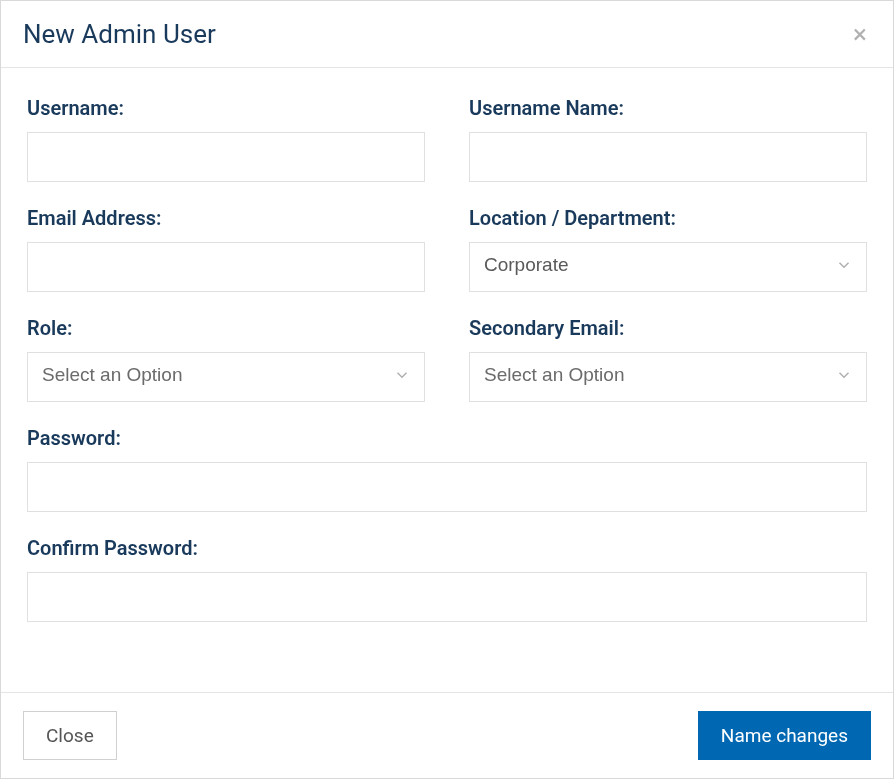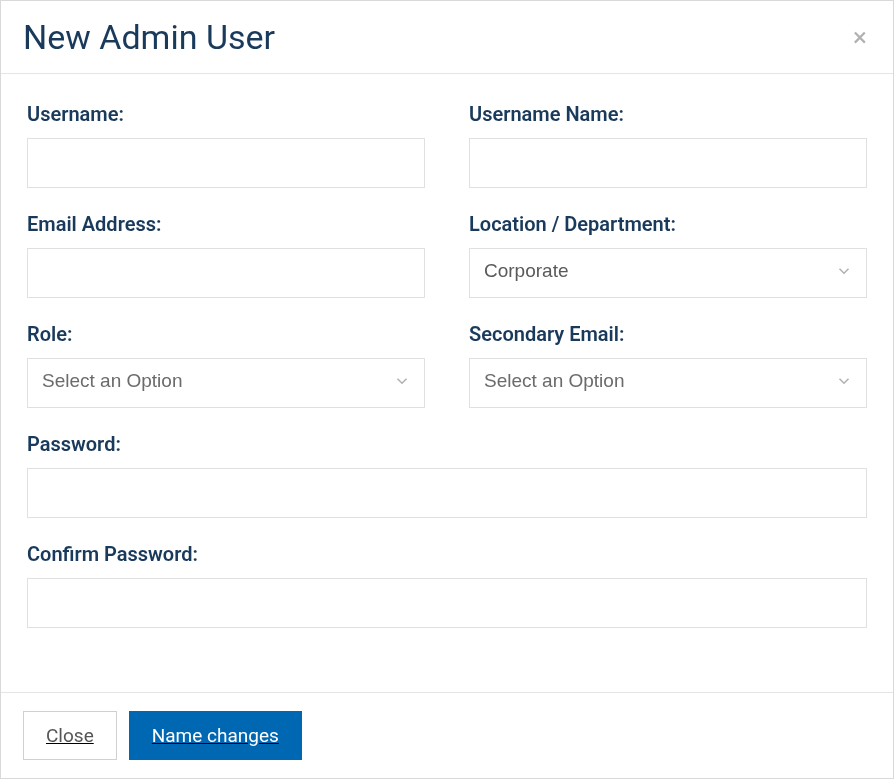--- a/index.html
+++ b/index.html
@@ -19,21 +19,21 @@
     }
     .modal-header {
       padding: 16px 22px;
       border-bottom: 1px solid #e5e5e5;
       display: flex;
       justify-content: space-between;
       align-items: center;
     }
     .modal-title {
       color: #1a3a5c;
-      font-size: 34px;
+      font-size: 26px;
       font-weight: 400;
     }
     .close-icon {
       color: #b0b0b0;
       font-size: 26px;
       cursor: pointer;
       line-height: 1;
       padding: 4px;
     }
     .modal-body {
@@ -92,23 +92,22 @@
       right: 14px;
       top: 50%;
       transform: translateY(-50%);
       pointer-events: none;
       color: #b0b0b0;
     }
     .modal-footer {
       border-top: 1px solid #e5e5e5;
       padding: 18px 22px;
       display: flex;
-      justify-content: flex-start;
+      justify-content: space-between;
       gap: 12px;
-      text-decoration: underline;
     }
     .btn {
       padding: 12px 22px;
       font-size: 19px;
       border: 1px solid #d0d0d0;
       cursor: pointer;
       font-family: inherit;
     }
     .btn-secondary {
       background: #fff;

